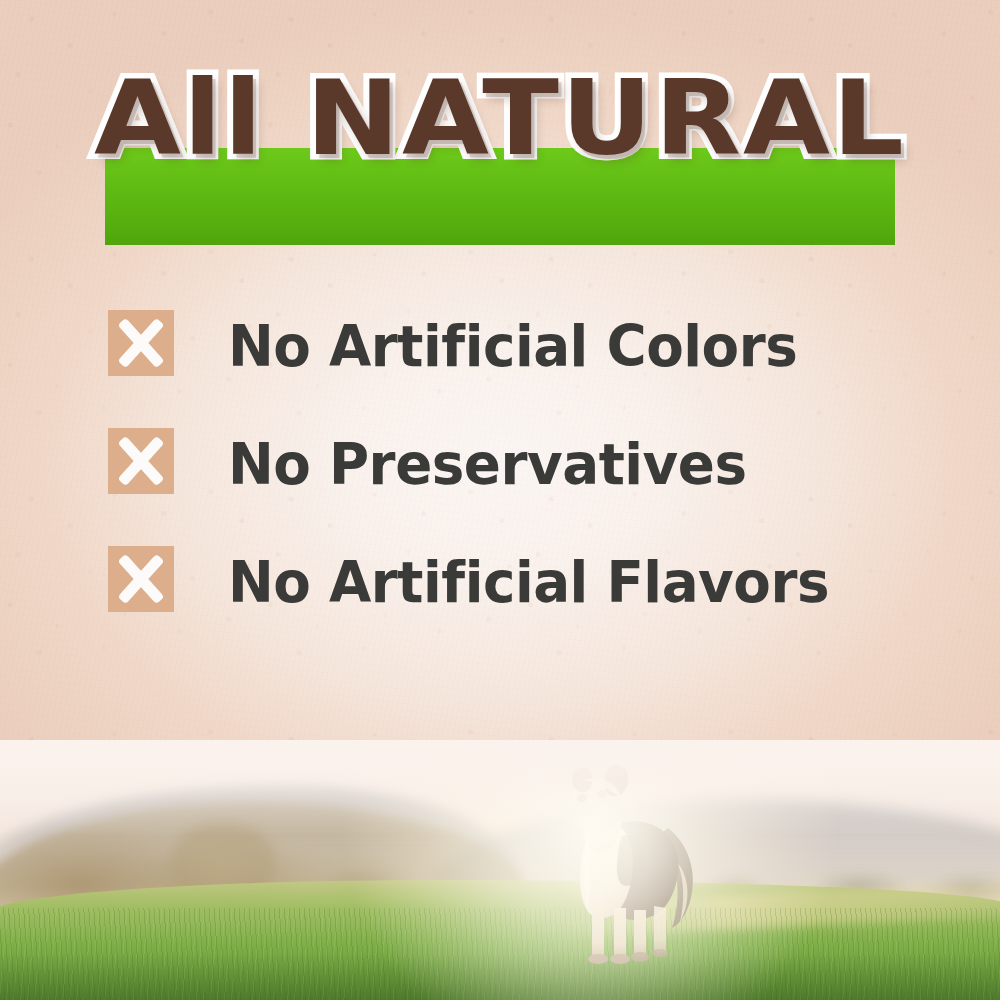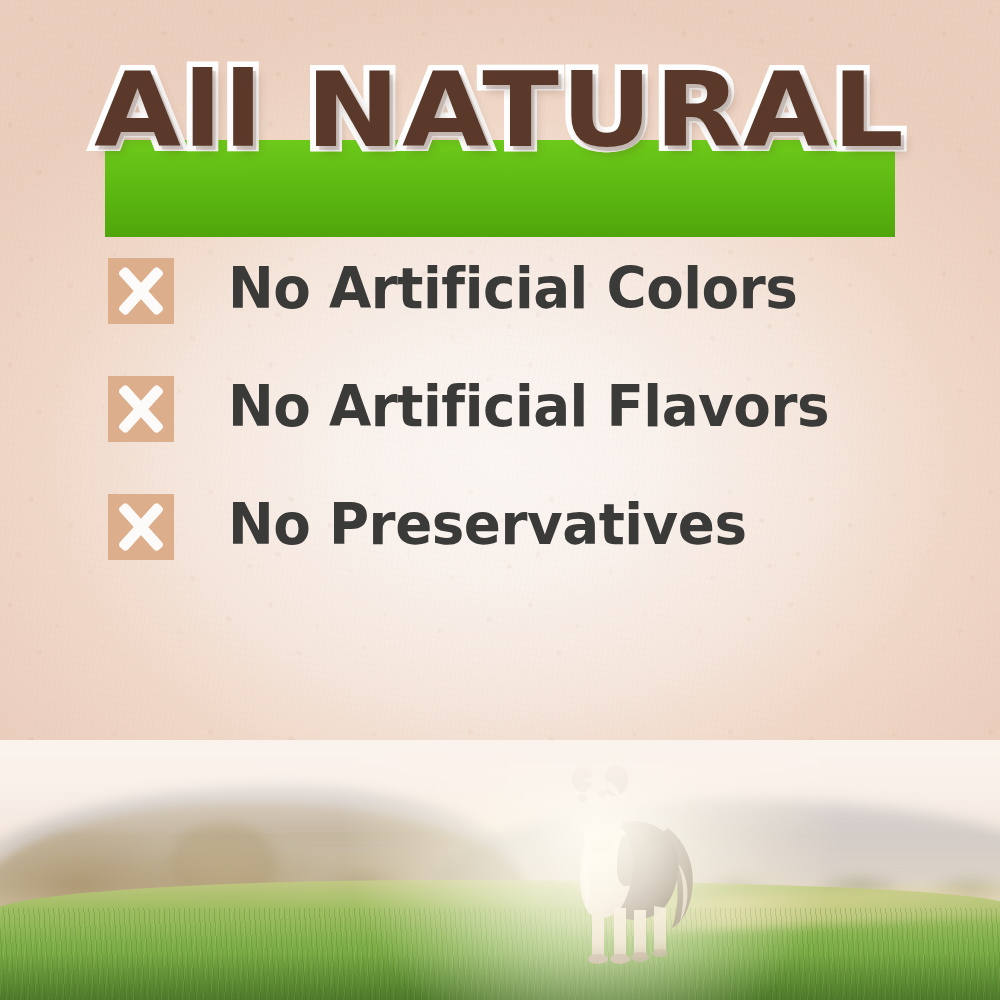--- a/index.html
+++ b/index.html
@@ -68,21 +68,21 @@
       repeating-linear-gradient(7deg,
         rgba(180,132,104,.07) 0px, rgba(180,132,104,.07) 1px,
         transparent 1px, transparent 7px);
     mix-blend-mode: multiply;
     pointer-events: none;
   }
 
   
   .headline-wrap {
     position: absolute;
-    left: 0; top: 52px;
+    left: 0; top: 60px;
     width: 1000px;
     height: 140px;
   }
   .green-banner {
     position: absolute;
     left: 105px;
     top: 88px;
     width: 790px;
     height: 97px;
     background: linear-gradient(180deg,#6DC91A 0%, #5CB811 52%, #4FA50B 100%);
@@ -111,21 +111,21 @@
 
   
   .claims {
     position: absolute;
     left: 108px;
     top: 258px;
     width: 820px;
   }
   .claim-row {
     display: flex;
-    align-items: flex-start;
+    align-items: flex-end;
     height: 118px;
   }
   .xbox {
     position: relative;
     flex: 0 0 auto;
     width: 66px;
     height: 66px;
     background: #DCAE8B;
   }
   .xbox::before,
@@ -331,26 +331,26 @@
 
   <div class="claims">
 
     <div class="claim-row">
       <div class="xbox"></div>
       <div class="claim-text">No Artificial Colors</div>
     </div>
 
     <div class="claim-row">
       <div class="xbox"></div>
-      <div class="claim-text">No Artificial Flavors</div>
+      <div class="claim-text">No Preservatives</div>
     </div>
 
     <div class="claim-row">
       <div class="xbox"></div>
-      <div class="claim-text">No Preservatives</div>
+      <div class="claim-text">No Artificial Flavors</div>
     </div>
 
 
   </div>
 
   <div class="photo">
     <div class="photo-sky"></div>
     <div class="ridge-left"></div>
     <div class="ridge-right"></div>
     <div class="scrub"></div>

